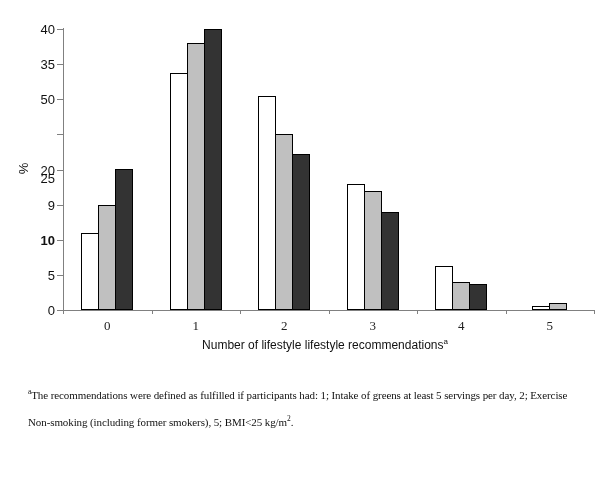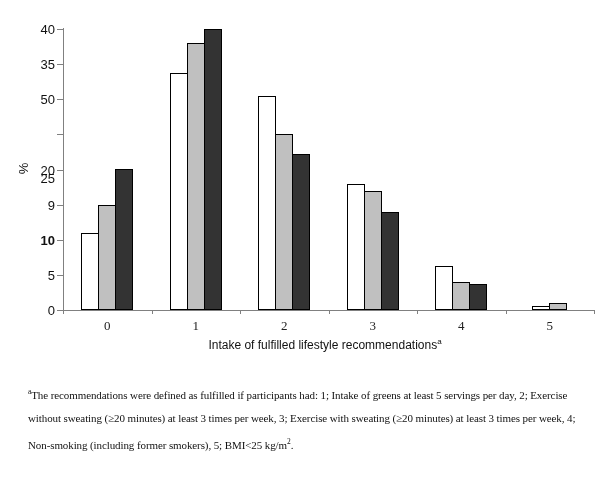--- a/index.html
+++ b/index.html
@@ -95,21 +95,20 @@
       <div class="xcat" style="left: 354px; width: 88.5px;">4</div>
       <div class="group" style="left: 442.5px; width: 88.5px;">
         <div class="bar" style="height: 4px; background: rgb(255, 255, 255); border-color: rgb(0, 0, 0);"></div>
         <div class="bar" style="height: 7px; background: rgb(192, 192, 192); border-color: rgb(0, 0, 0);"></div>
       </div>
       <div class="xcat" style="left: 442.5px; width: 88.5px;">5</div>
     </div>
 
   <div id="y-title">%</div>
 
-  <div id="x-title"><span>Intake of fulfilled lifestyle recommendations</span><sup>a</sup></div>
+  <div id="x-title"><span>Number of lifestyle lifestyle recommendations</span><sup>a</sup></div>
 
   <div id="footnote">
     <div class="fn-line"><sup>a</sup><span>The recommendations were defined as fulfilled if participants had: 1; Intake of greens at least 5 servings per day, 2; Exercise</span></div>
-    <div class="fn-line"><span>without sweating (≥20 minutes) at least 3 times per week, 3; Exercise with sweating (≥20 minutes) at least 3 times per week, 4;</span></div>
     <div class="fn-line"><span>Non-smoking (including former smokers), 5; BMI&lt;25 kg/m</span><sup>2</sup><span>.</span></div>
   </div>
 
 </div>
 
 </body></html>

